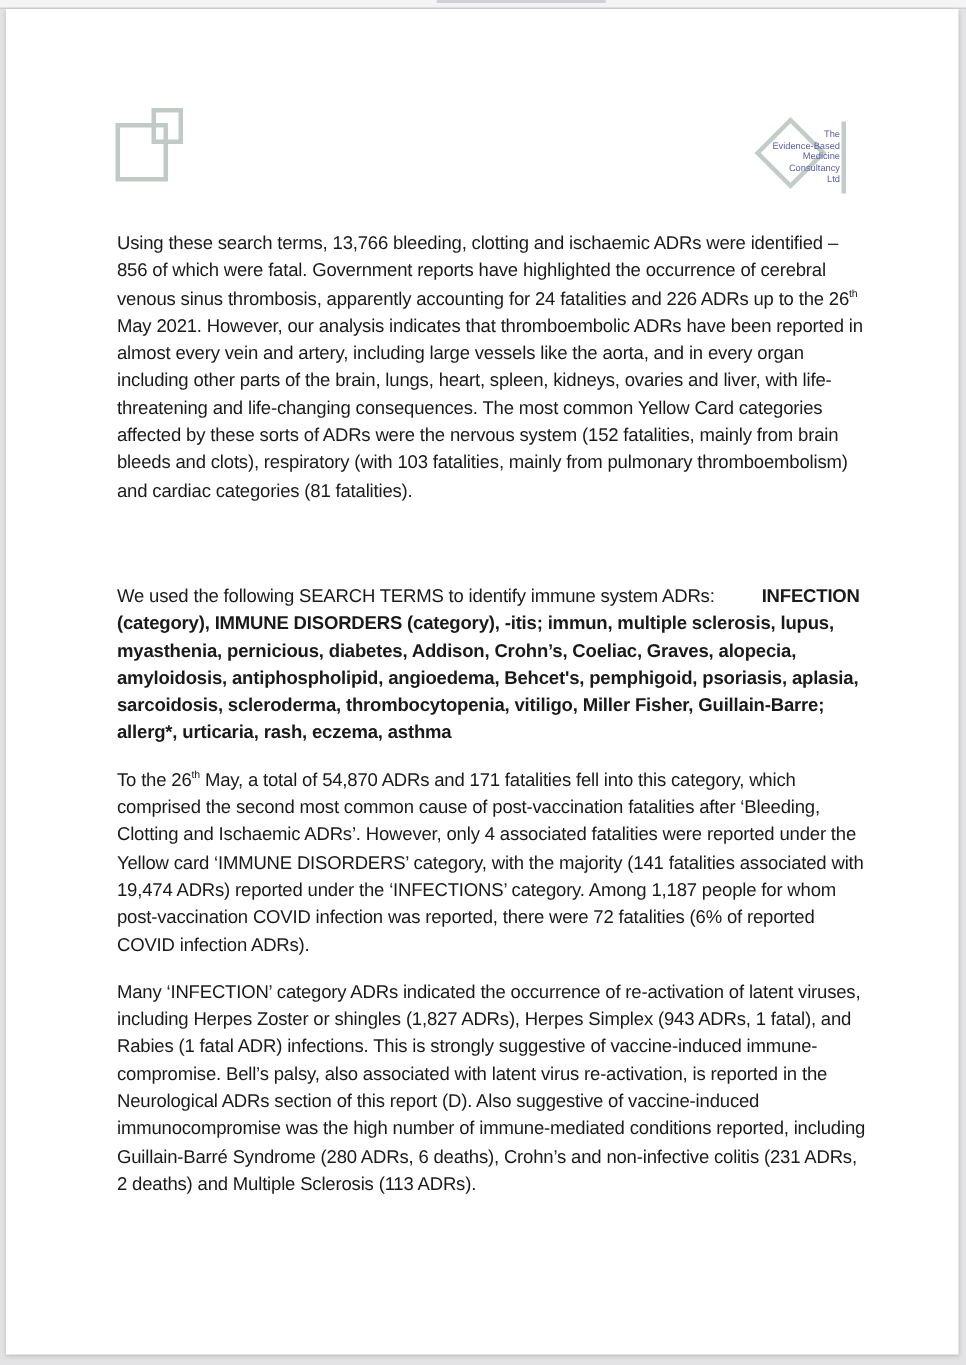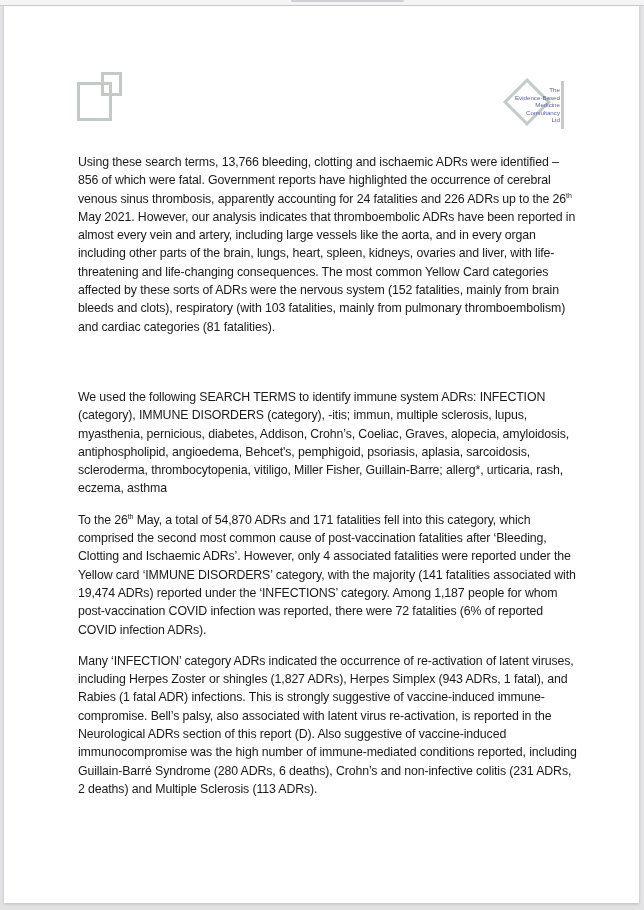--- a/index.html
+++ b/index.html
@@ -91,21 +91,21 @@
       color: #4a74b8;
       letter-spacing: -0.1px;
     }
     .p2 { margin-bottom: 13px !important; }
     .p3 { margin-bottom: 13px !important; }
     .content sup {
       font-size: 7px;
       line-height: 0;
       vertical-align: super;
     }
-    .content b { font-weight: normal; }
+    .content b { font-weight: bold; margin-left: 28px; }
   </style>
 </head>
 <body>
 
 <div class="top-strip">
   <div class="scroll-thumb"></div>
 </div>
 
 <div class="page">
 

